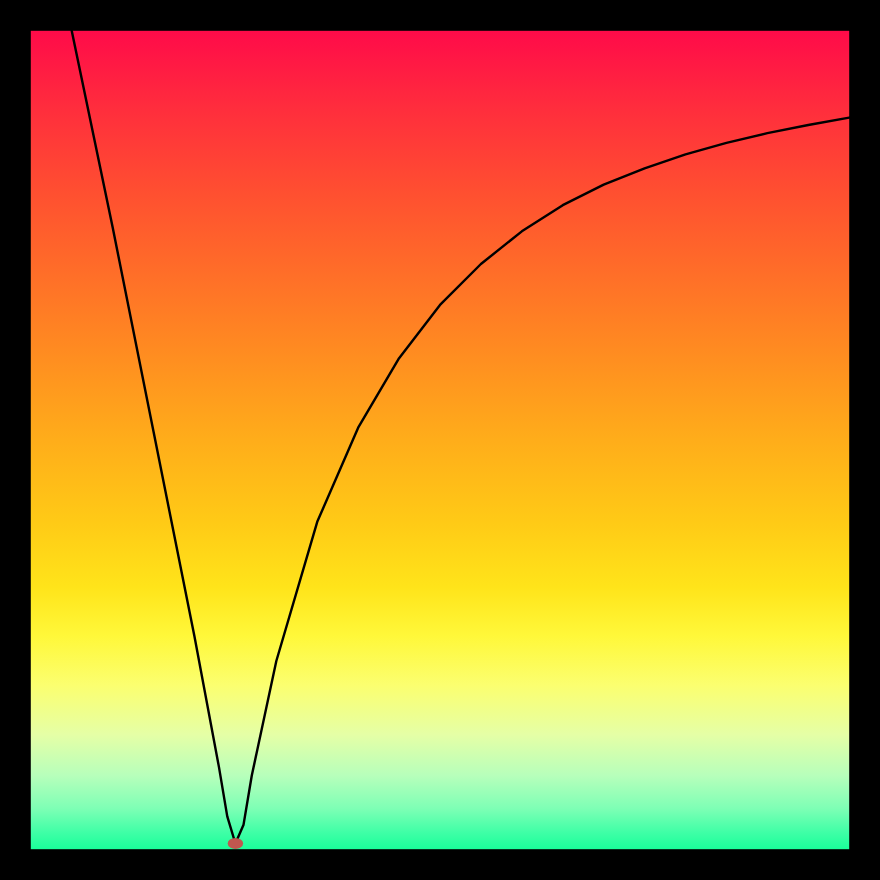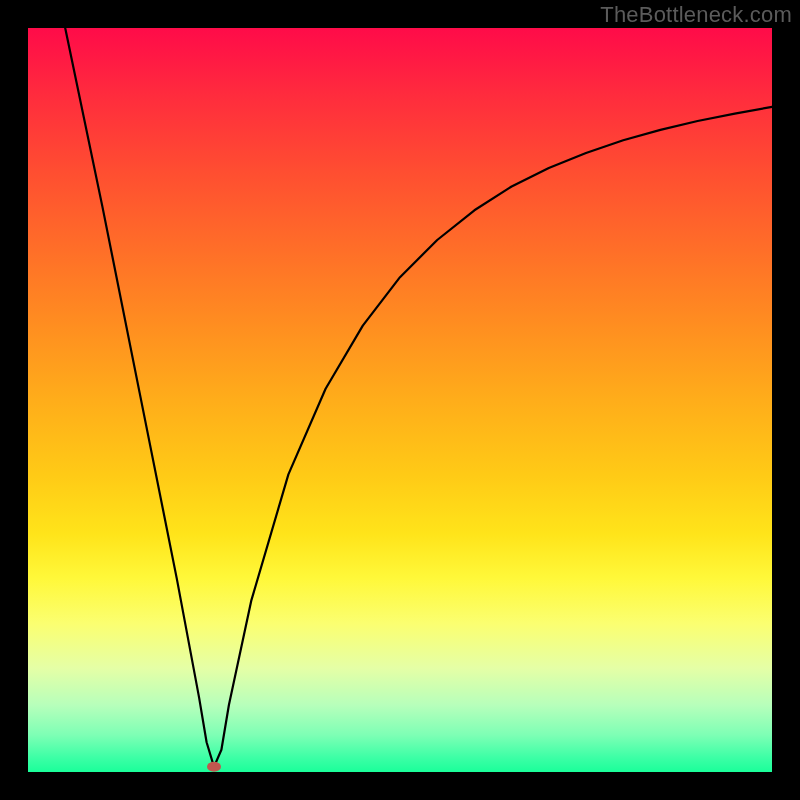--- a/index.html
+++ b/index.html
@@ -68,21 +68,20 @@
   }
   .dot {
     fill: #c0574f;
   }
 </style>
 </head>
 <body>
 
 <div class="frame">
 
-  <div class="watermark">TheBottleneck.com</div>
 
   <div class="plot">
     <svg viewBox="0 0 744 744" preserveAspectRatio="none">
       <path class="curve" d="M37.2 0.0 L74.4 178.6 L111.6 364.6 L148.8 550.6 L171.1 669.6 L178.6 714.2 L186.0 738.8 L193.4 721.7 L200.9 677.0 L223.2 572.9 L260.4 446.4 L297.6 360.8 L334.8 297.6 L372.0 249.2 L409.2 212.0 L446.4 182.3 L483.6 158.5 L520.8 139.9 L558.0 125.0 L595.2 112.3 L632.4 101.9 L669.6 93.0 L706.8 85.6 L744.0 78.9"></path>
       <ellipse class="dot" cy="738.8" rx="7" ry="5" cx="186.0"></ellipse>
     </svg>
   </div>
 
 </div>
 

